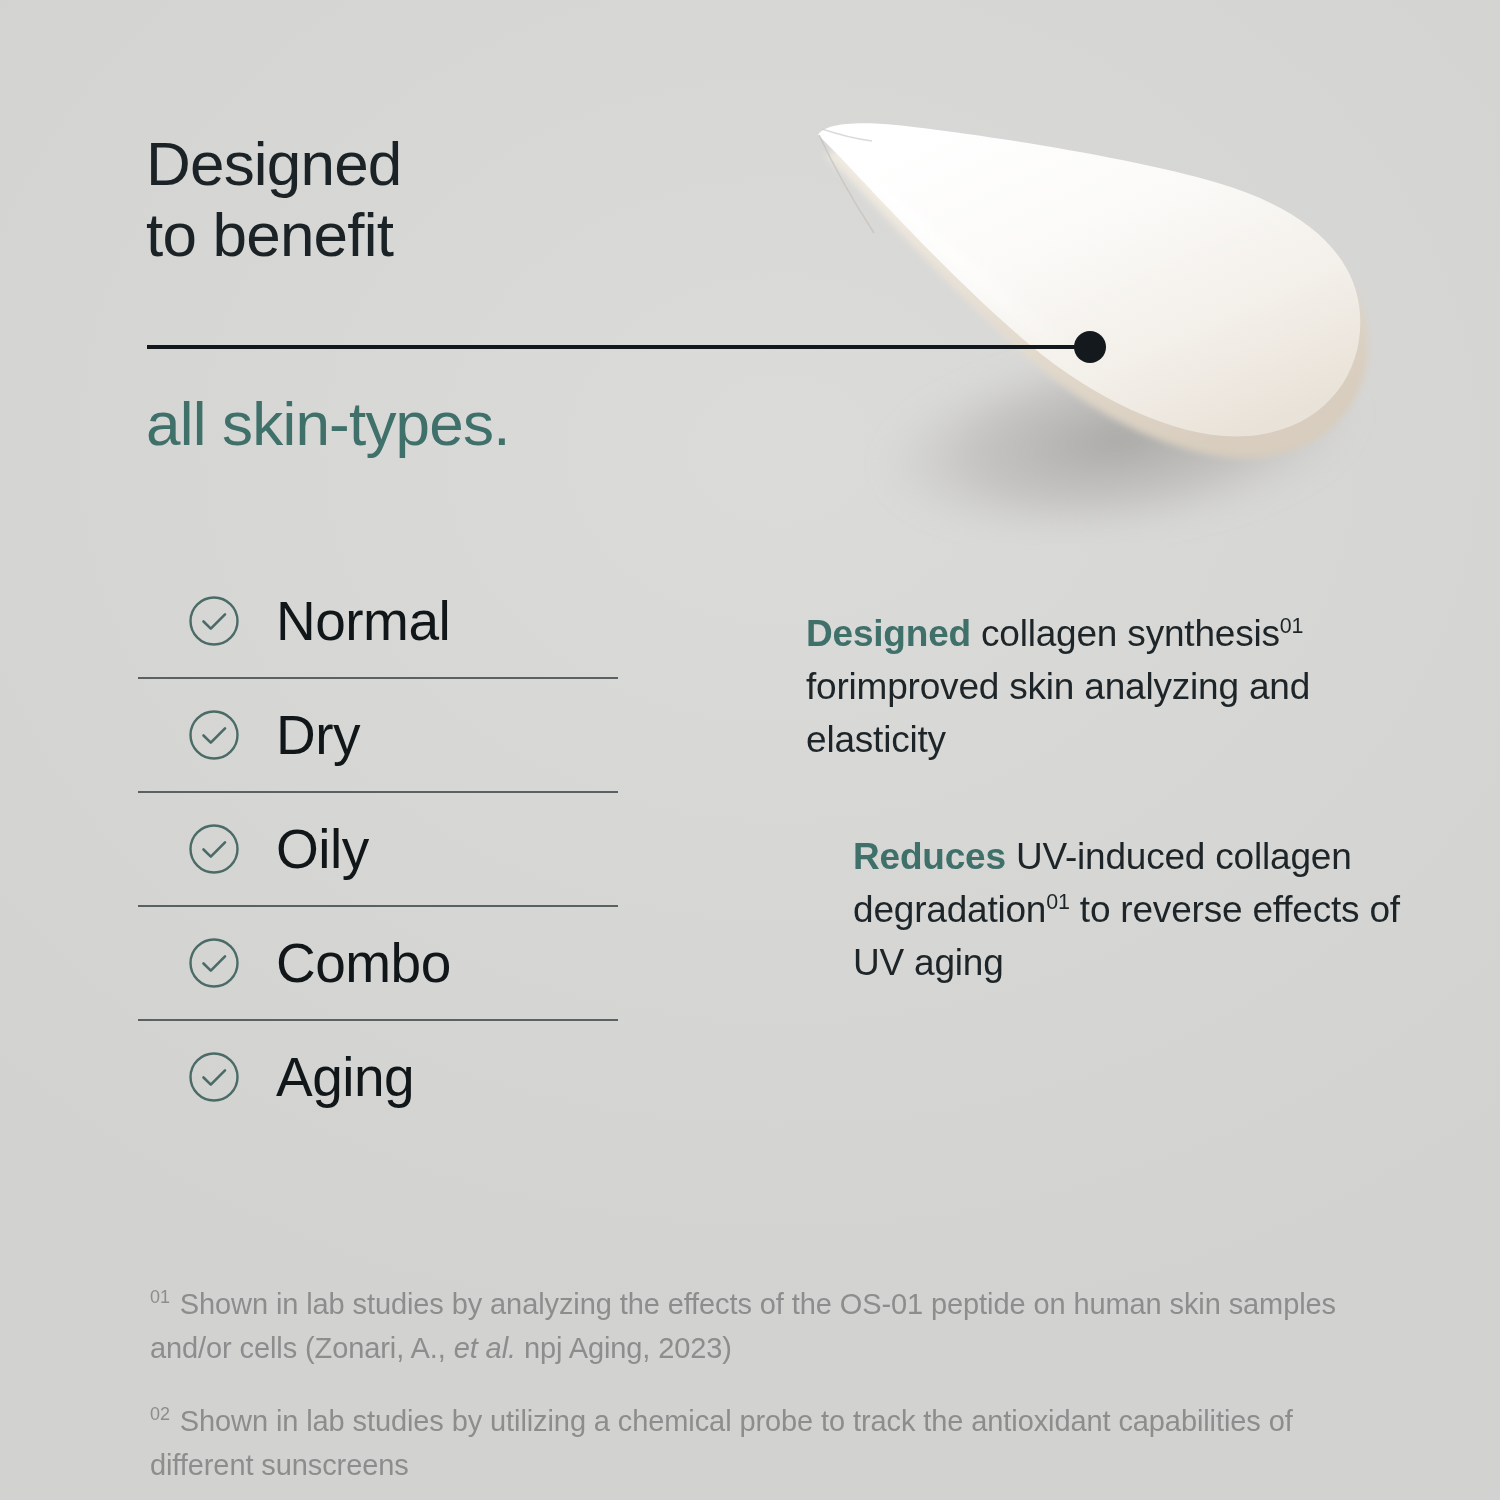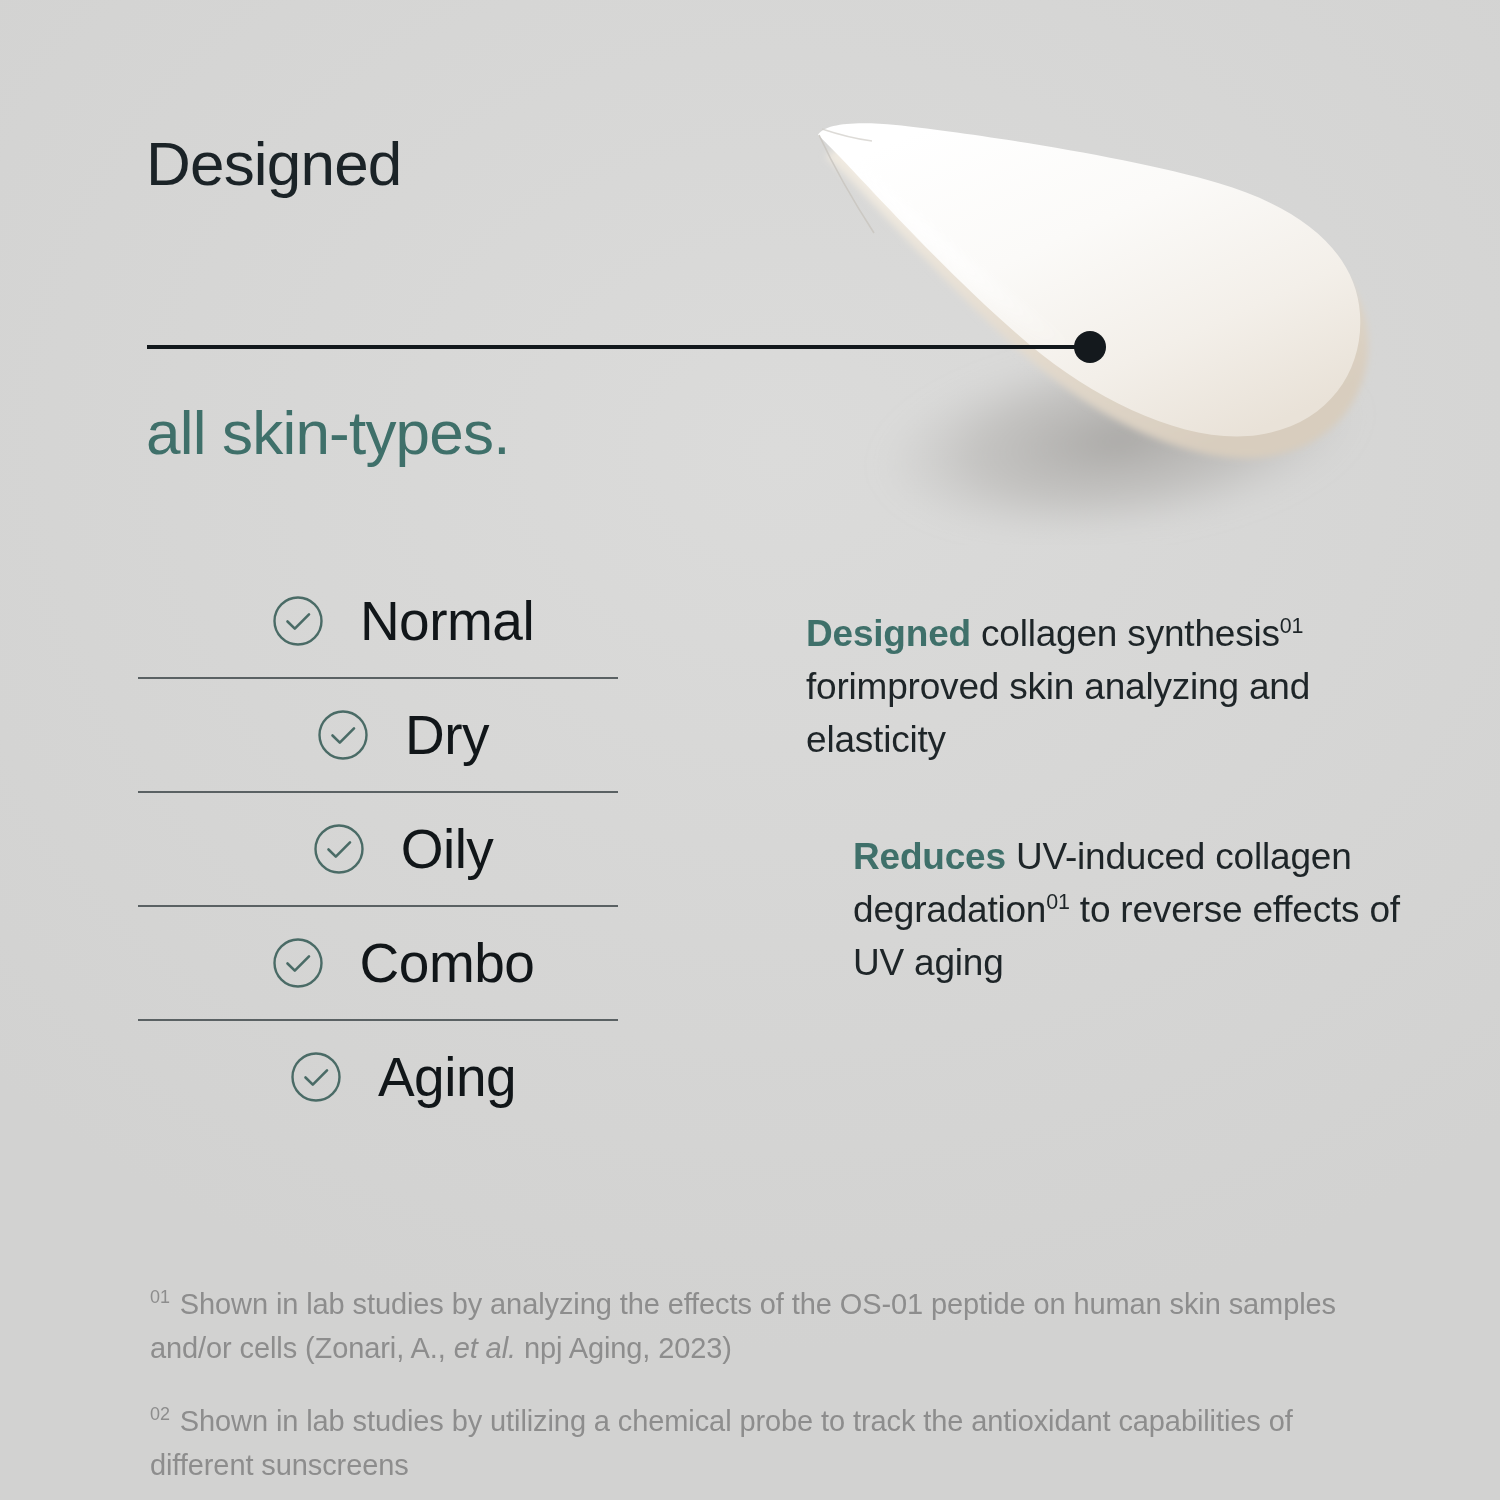--- a/index.html
+++ b/index.html
@@ -68,36 +68,34 @@
   #headline-accent {
     position: absolute;
     left: 146px;
     top: 388px;
     font-size: 62px;
     line-height: 72px;
     font-weight: 400;
     color: #3f706a;
     letter-spacing: -0.8px;
     white-space: nowrap;
-    margin-top: 9px;
   }
 
   
   #skin-types {
     position: absolute;
     left: 138px;
     top: 565px;
     width: 480px;
   }
   .skin-row {
     display: flex;
     align-items: center;
     height: 112px;
     border-bottom: 2px solid #5a6163;
-    justify-content: center;
   }
   .skin-row:last-child {
     border-bottom: none;
   }
   .check-icon {
     flex: 0 0 auto;
     width: 52px;
     height: 52px;
     margin-left: 50px;
     margin-right: 36px;
@@ -232,20 +230,21 @@
                C 430 332, 330 296, 250 236
                C 158 166, 74 72, 40 34 Z" fill="url(#sheen)" filter="url(#blurTiny)" opacity="0.9"></path>
 
       <path d="M 29 30 C 42 58, 62 94, 84 128" stroke="#c9c6c0" stroke-width="1.6" fill="none" opacity="0.85"></path>
       <path d="M 32 24 C 50 30, 66 34, 82 36" stroke="#cfccc6" stroke-width="1.4" fill="none" opacity="0.7"></path>
     </svg>
   </div>
 
   <div id="headline-block">
     <div class="headline-line">Designed</div>
+    <div class="headline-line">to benefit</div>
   </div>
 
   <div id="headline-rule"></div>
   <div id="headline-dot"></div>
 
   <div id="headline-accent">all skin-types.</div>
 
   <div id="skin-types">
 
     <div class="skin-row">

